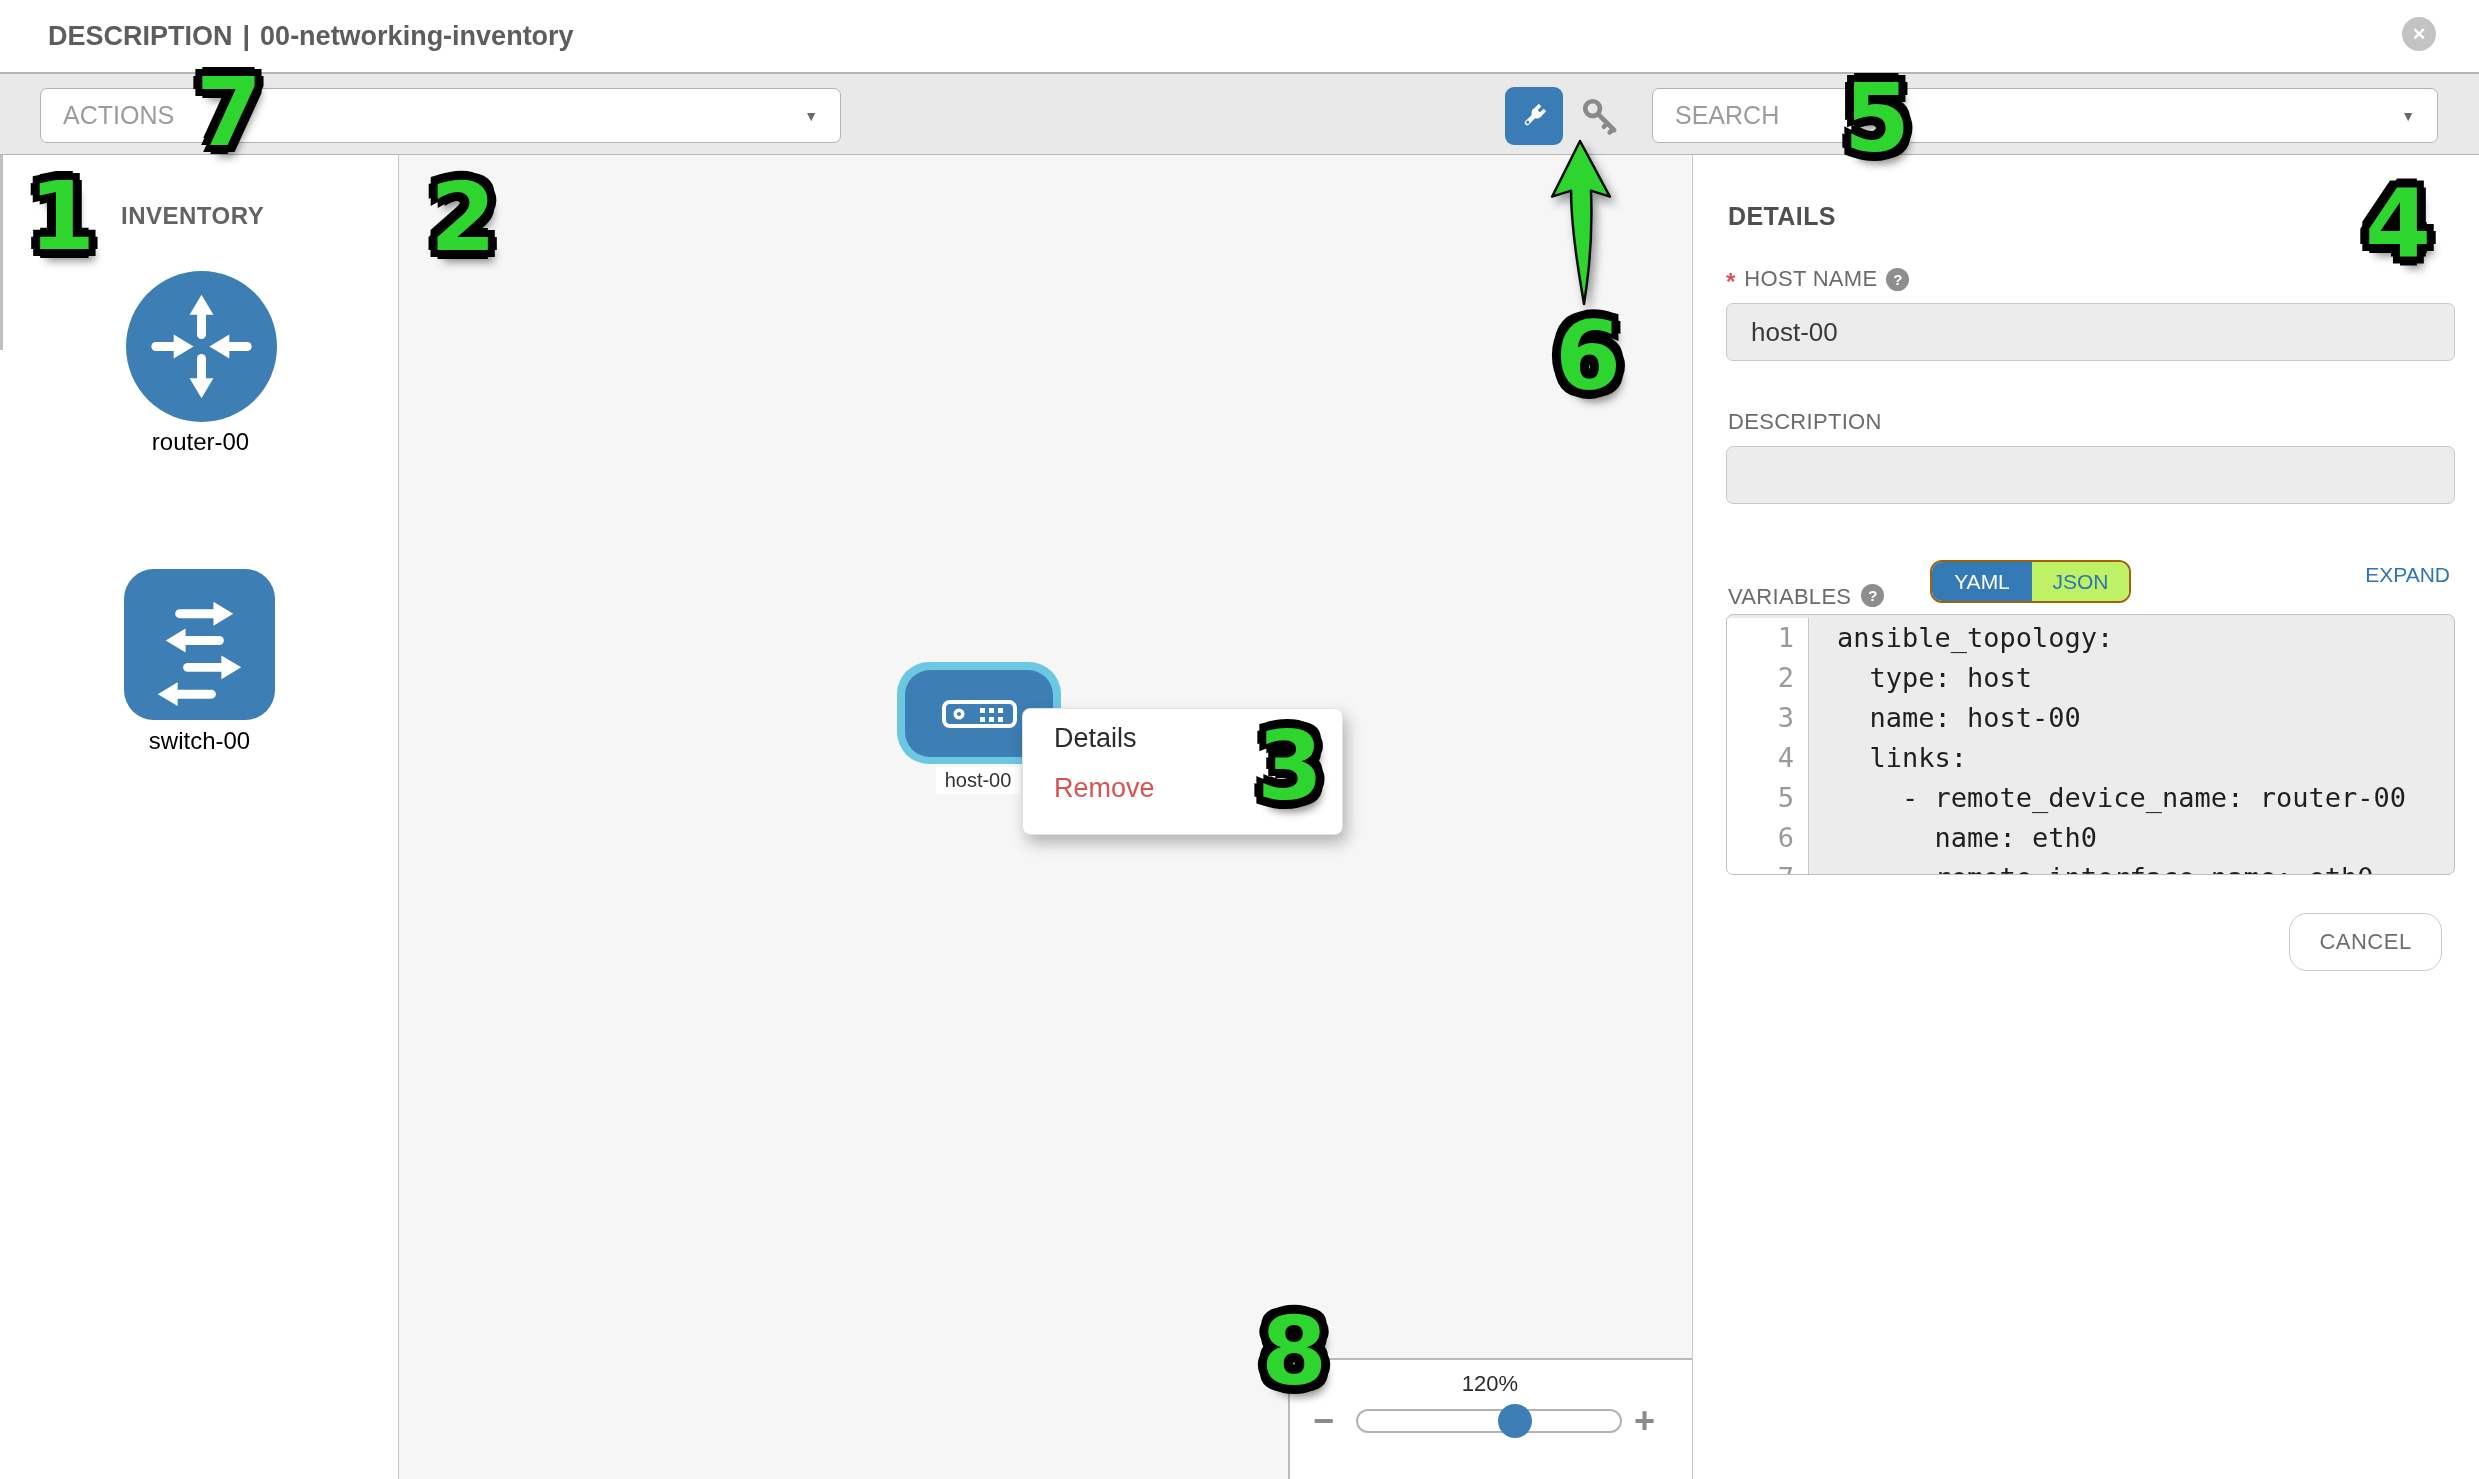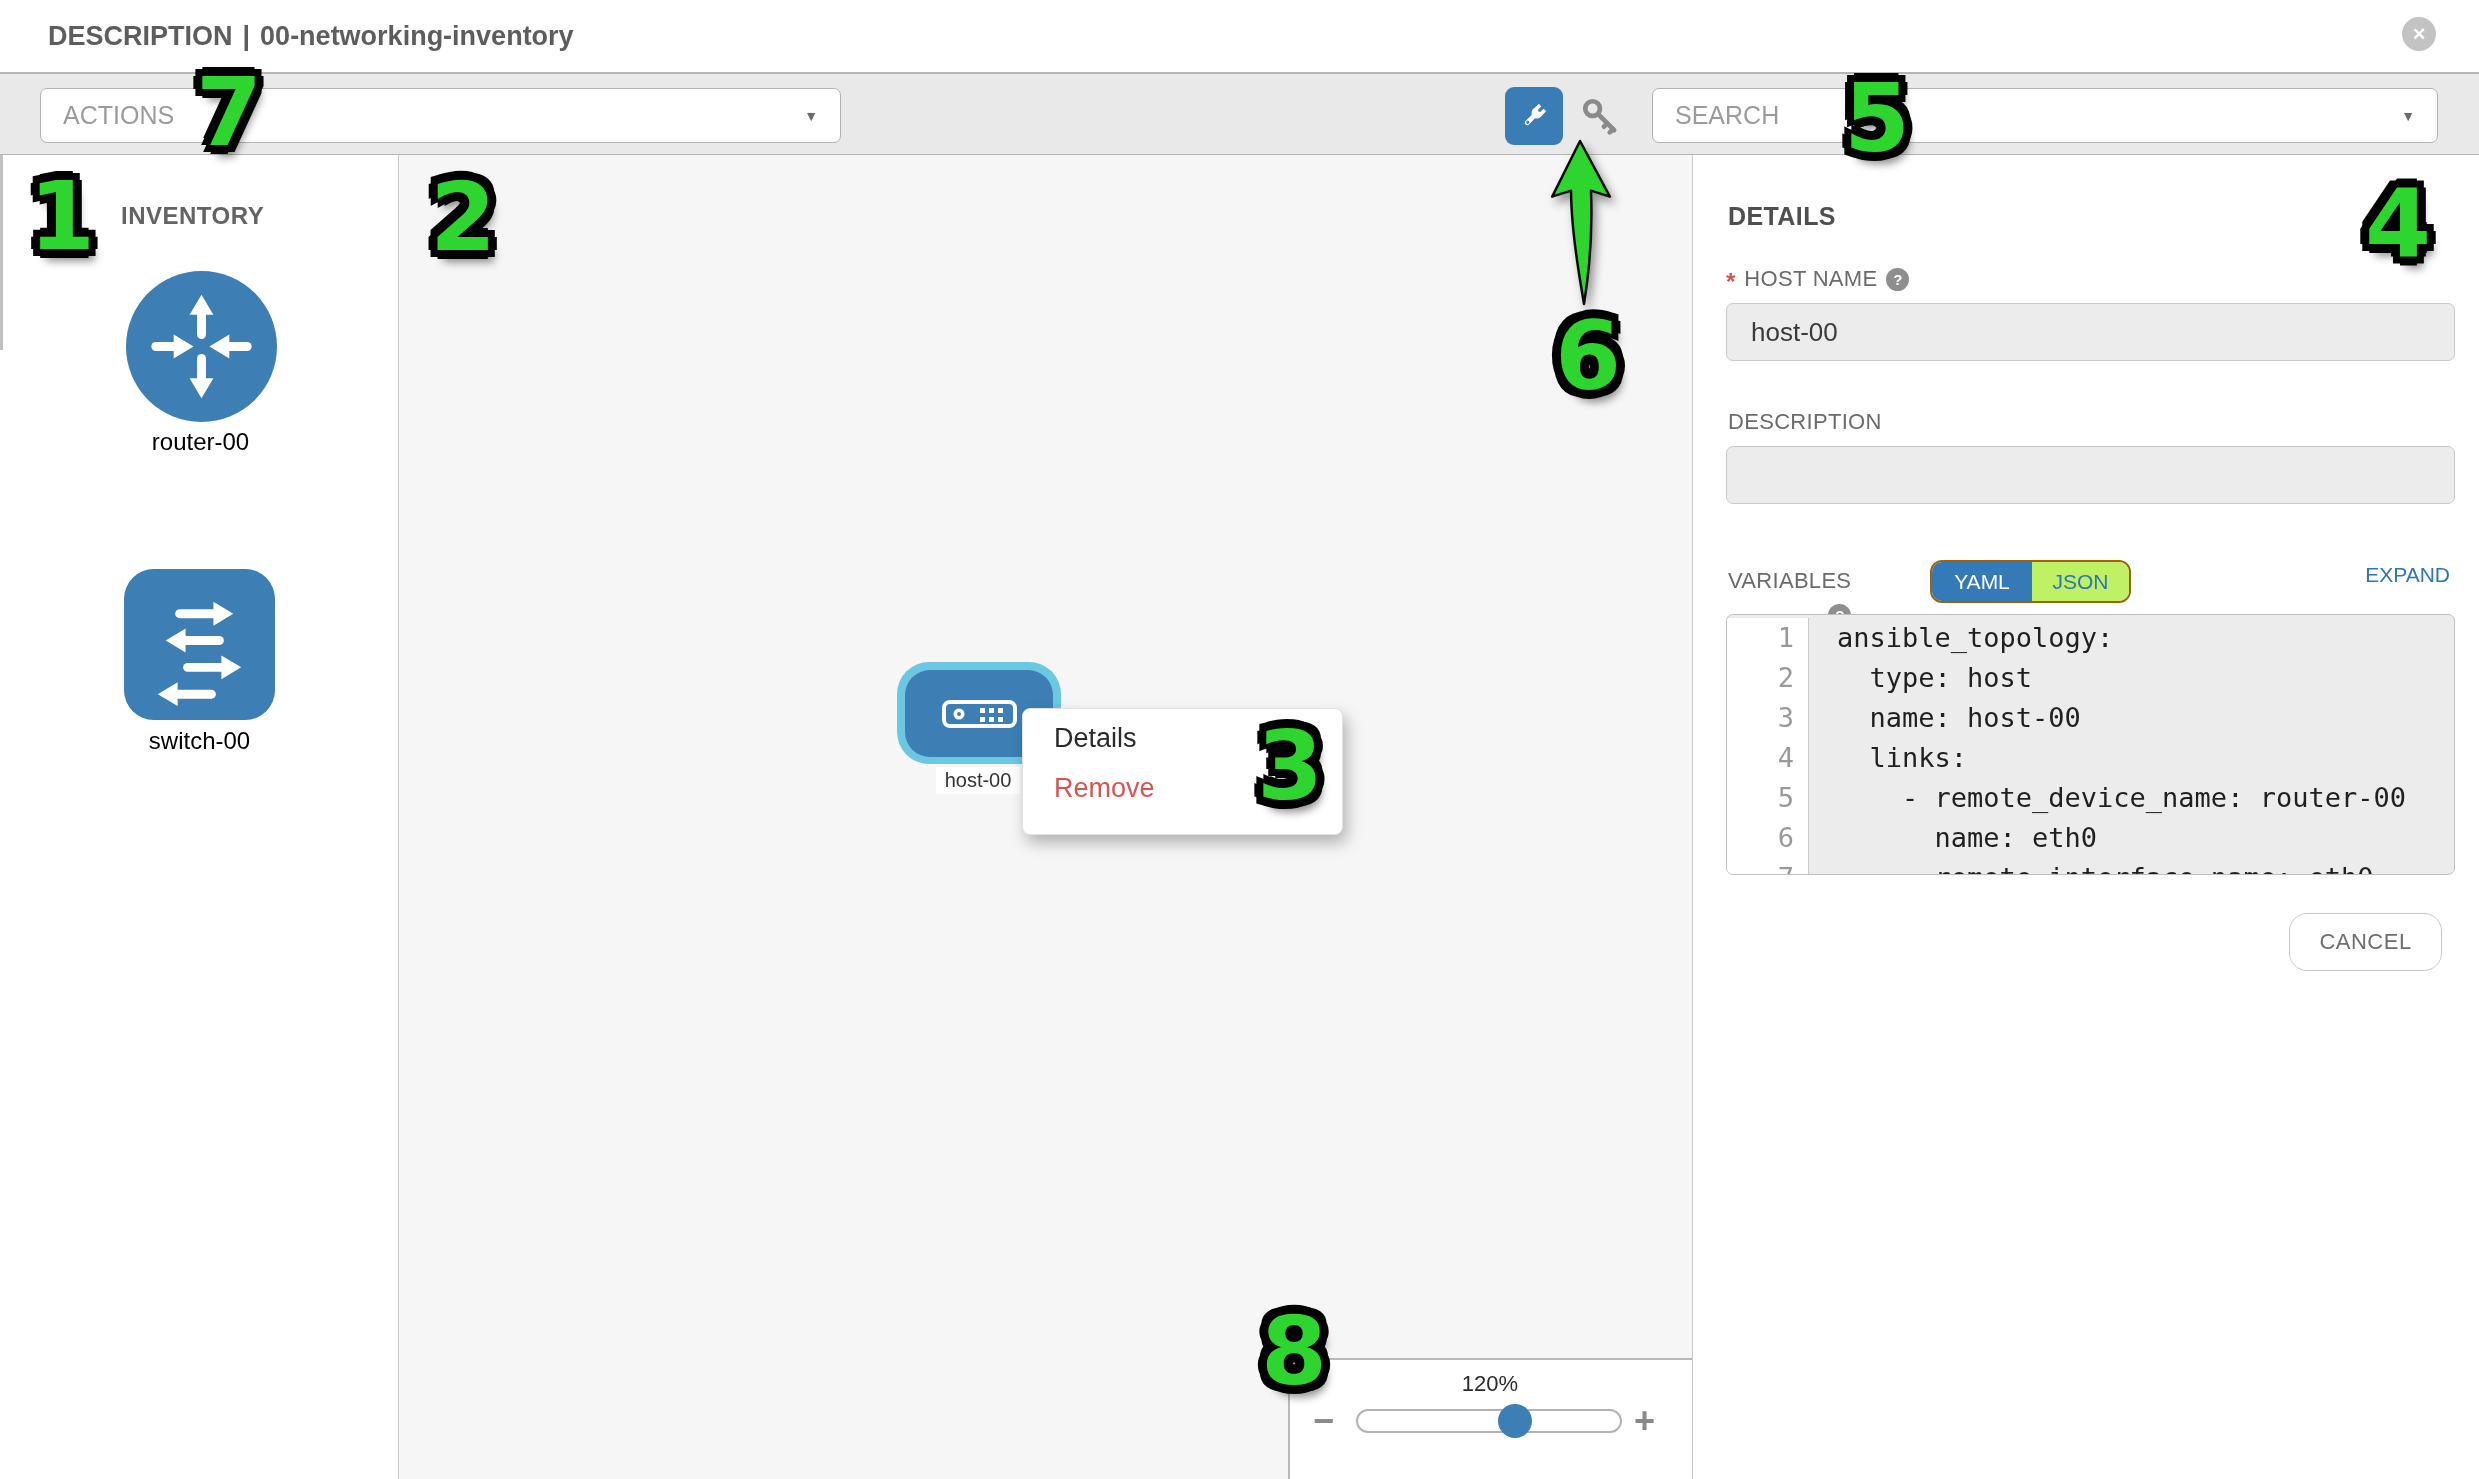--- a/index.html
+++ b/index.html
@@ -73,21 +73,21 @@
   .fld-label{font-size:22px;color:#6b6b6b;letter-spacing:0.3px;}
   #hostname-row{left:1726px;top:265px;display:flex;align-items:center;gap:9px;}
   .req{color:#d9534f;font-size:24px;font-weight:bold;position:relative;top:3px;}
   .helpdot{width:23px;height:23px;border-radius:50%;background:#8e8e8e;color:#fff;font-size:15px;
            font-weight:bold;display:flex;align-items:center;justify-content:center;cursor:pointer;}
   .inp{background:#ececec;border:1px solid #c9c9c9;border-radius:7px;box-sizing:border-box;
        font-size:26px;color:#3a3a3a;padding:0 24px;font-family:"Liberation Sans",sans-serif;}
   #hostname-inp{left:1726px;top:303px;width:729px;height:58px;}
   #desc-label{left:1728px;top:409px;}
   #desc-inp{left:1726px;top:446px;width:729px;height:58px;}
-  #vars-row{left:1728px;top:568px;display:flex;align-items:flex-end;gap:10px;flex-direction:column;}
+  #vars-row{left:1728px;top:584px;display:flex;align-items:flex-start;gap:10px;}
   #fmt-toggle{left:1930px;top:560px;height:39px;display:flex;border:2px solid #a16207;
               border-radius:12px;overflow:hidden;}
   .fmt-btn{display:flex;align-items:center;justify-content:center;font-size:21px;cursor:pointer;}
   #fmt-yaml{width:100px;background:#337ab7;color:#fff;}
   #fmt-json{width:97px;background:#bef264;color:#2e75b5;}
   #expand-link{left:2229px;top:563px;width:221px;text-align:right;font-size:21px;color:#2e75b5;cursor:pointer;}
 
   
   #editor{left:1726px;top:614px;width:729px;height:261px;border:1px solid #c0c0c0;border-radius:7px;
           overflow:hidden;box-sizing:border-box;background:#ececec;cursor:text;}

